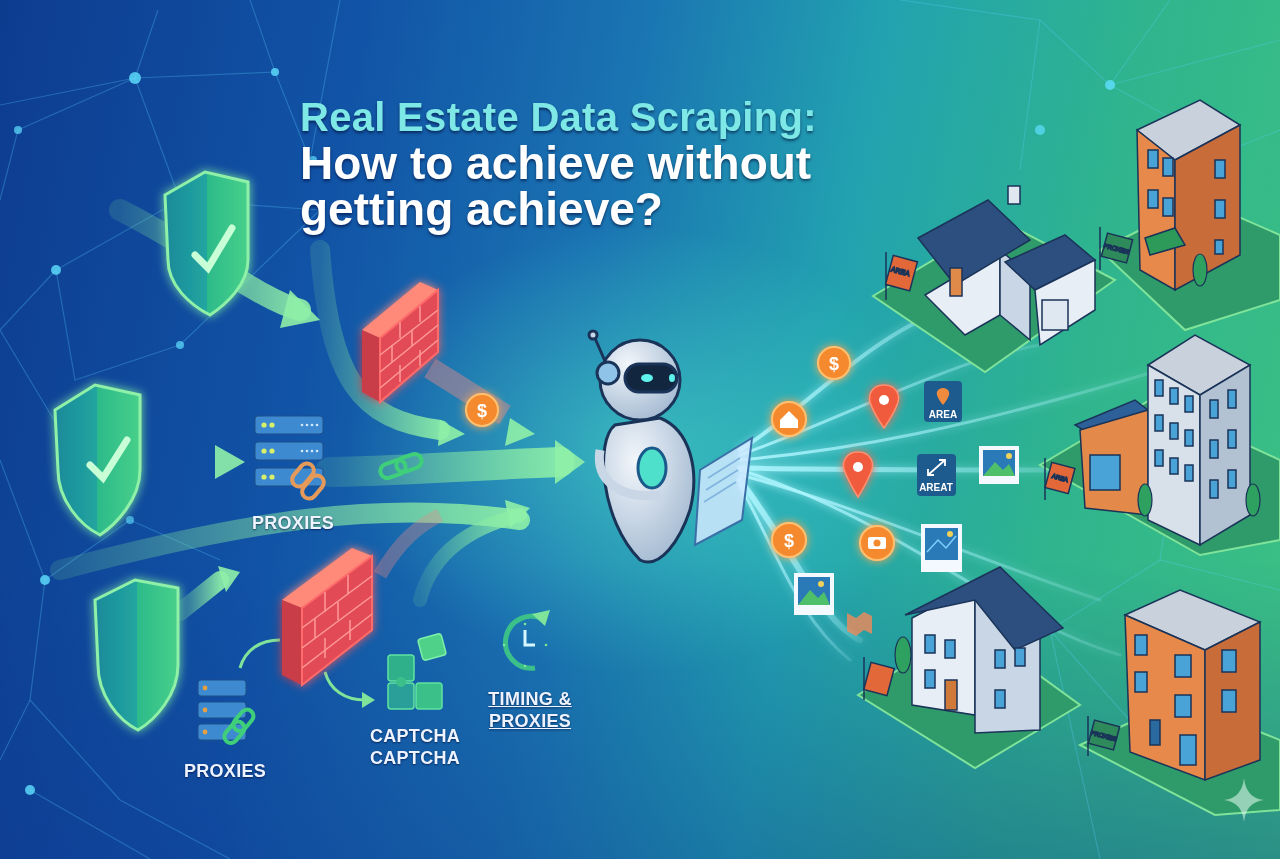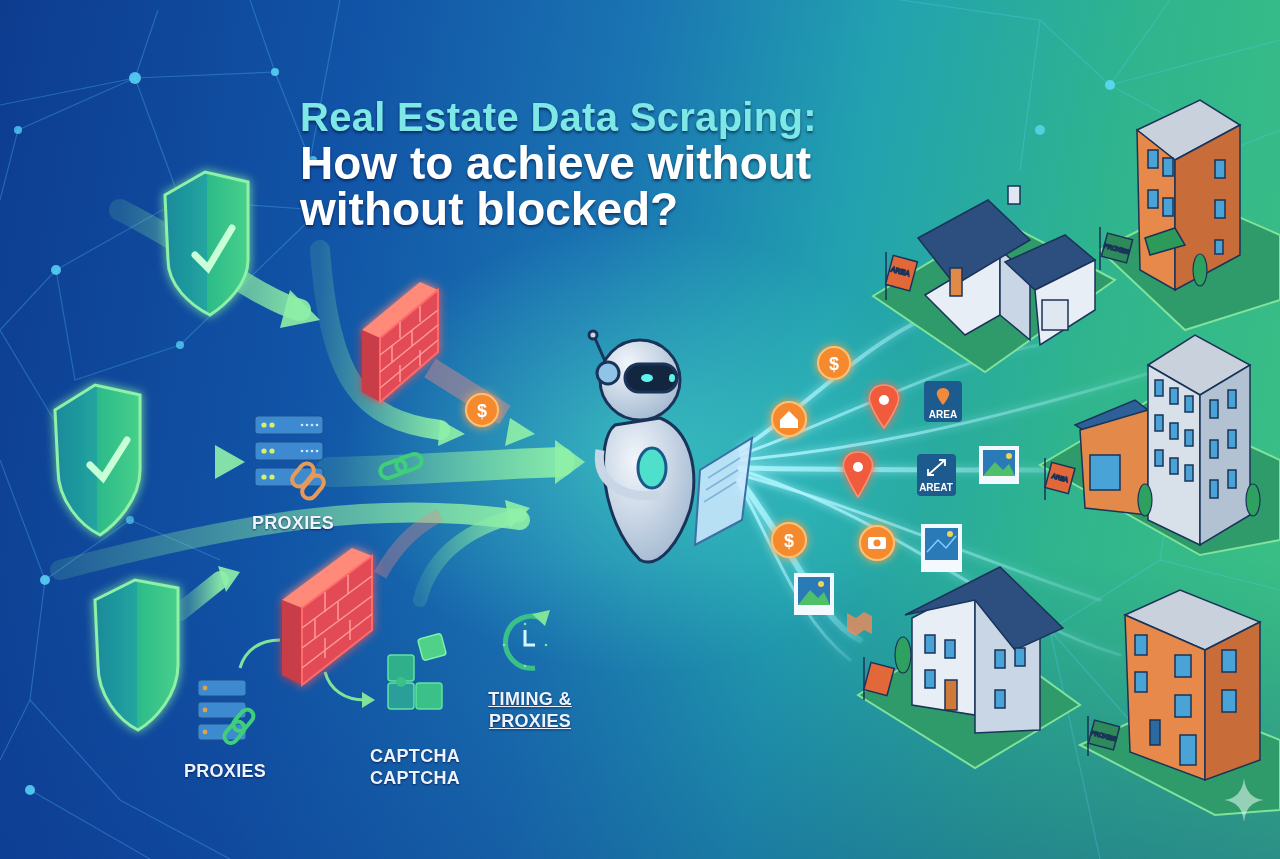--- a/index.html
+++ b/index.html
@@ -130,21 +130,21 @@
       <path d="M740 475 C840 500 980 560 1100 600" stroke-width="3"></path>
       <path d="M740 480 C800 560 820 620 860 640" stroke-width="6"></path>
       <path d="M740 485 C780 560 800 620 850 660" stroke-width="3"></path>
       <path d="M740 470 C900 520 1000 620 1120 655" stroke-width="3"></path>
     </g>
   </svg>
 
   <div class="title">
     <div class="l1">Real Estate Data Scraping:</div>
     <div class="l2">How to achieve without</div>
-    <div class="l2">without blocked?</div>
+    <div class="l2">getting achieve?</div>
   </div>
 
   <svg class="layer" width="1280" height="859">
     <defs>
       <linearGradient id="shieldFill" x1="0" x2="1">
         <stop offset="0" stop-color="#1a8a9a"></stop>
         <stop offset="0.5" stop-color="#22a5a0"></stop>
         <stop offset="0.5" stop-color="#2cba8a"></stop>
         <stop offset="1" stop-color="#48d08a"></stop>
       </linearGradient>
@@ -505,21 +505,21 @@
       <ellipse cx="1200" cy="270" rx="7" ry="16"></ellipse>
       <ellipse cx="1145" cy="500" rx="7" ry="16"></ellipse>
       <ellipse cx="1253" cy="500" rx="7" ry="16"></ellipse>
       <ellipse cx="903" cy="655" rx="8" ry="18"></ellipse>
     </g>
 
     <path d="M1244 778 Q1246 798 1264 800 Q1246 802 1244 822 Q1242 802 1224 800 Q1242 798 1244 778 Z" fill="#e8fff4" opacity="0.55"></path>
   </svg>
 
   <div class="label" style="left:248px; top:512px; width:90px;">PROXIES</div>
-  <div class="label" style="left:360px; top:725px; width:110px;margin-top:20px;">
+  <div class="label" style="left:360px; top:725px; width:110px;">
     <div>CAPTCHA</div>
     <div>CAPTCHA</div>
   </div>
   <div class="label" style="left:470px; top:688px; width:120px;text-decoration:underline;">
     <div>TIMING &amp;</div>
     <div>PROXIES</div>
   </div>
   <div class="label" style="left:180px; top:760px; width:90px;">PROXIES</div>
 </div>
 

